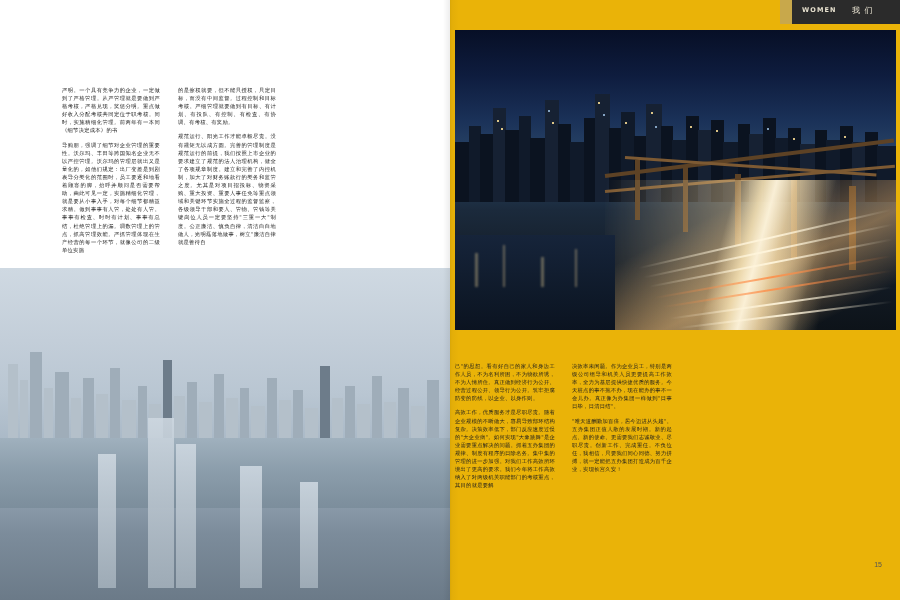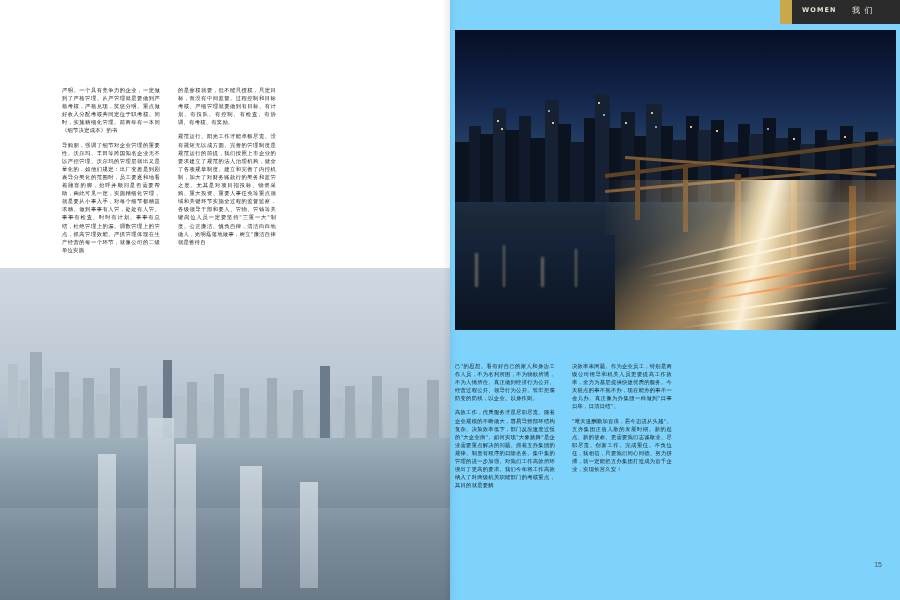--- a/index.html
+++ b/index.html
@@ -42,21 +42,21 @@
   }
   .lt-col{width:100px;}
   .cjk{
     font-size:5.3px;line-height:8.1px;color:#1d1d1d;text-align:justify;
     letter-spacing:.25px;
     font-family:"DejaVu Sans", sans-serif;
   }
   .cjk.p2{margin-top:6px;}
 
   
-  .right-page{position:absolute;left:450px;top:0;width:450px;height:600px;background:#7dd3fc;overflow:hidden;}
+  .right-page{position:absolute;left:450px;top:0;width:450px;height:600px;background:#eab308;overflow:hidden;}
 
   
   .tab{
     position:absolute;right:0;top:0;width:120px;height:24px;
     background:#2b2b2b;
   }
   .tab .gold{
     position:absolute;left:0;top:0;width:12px;height:24px;background:#c8a84b;
   }
   .tab-label{

